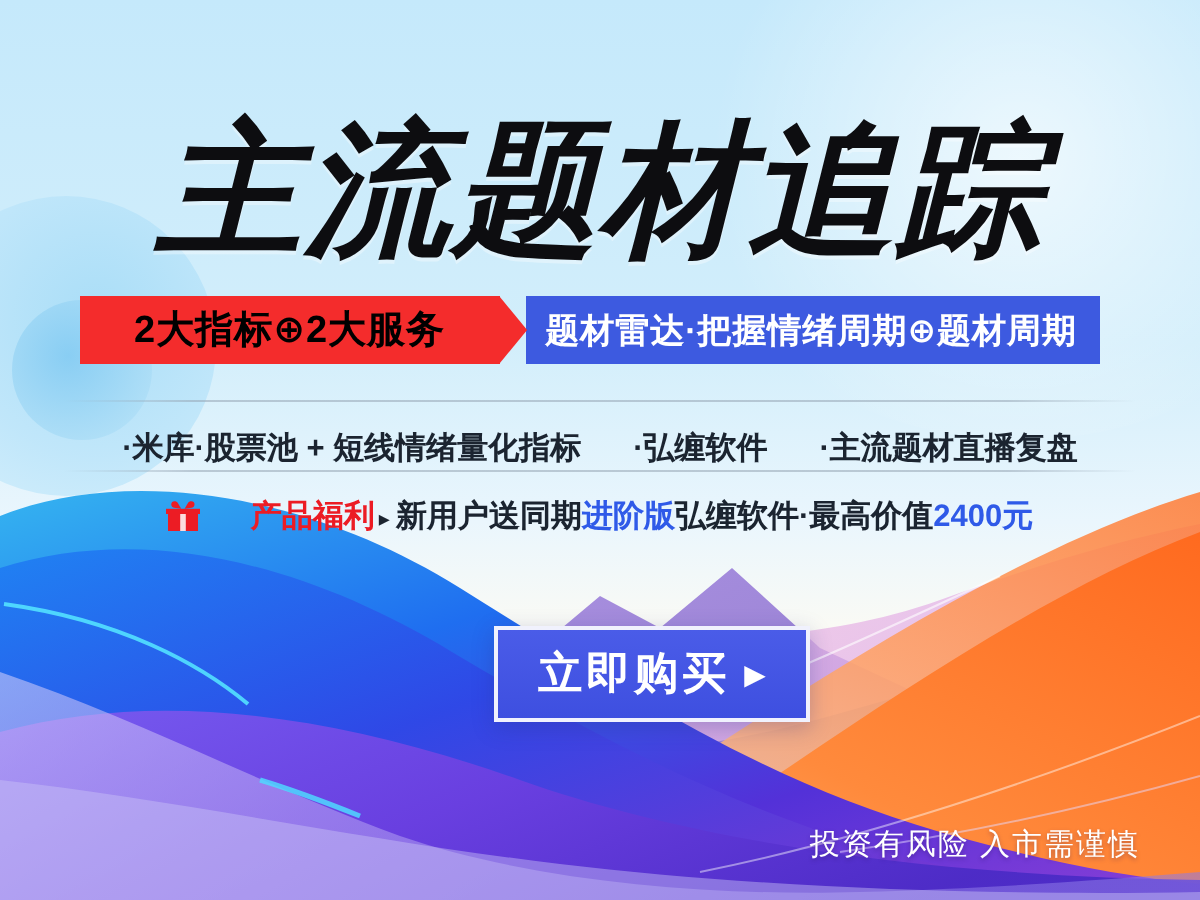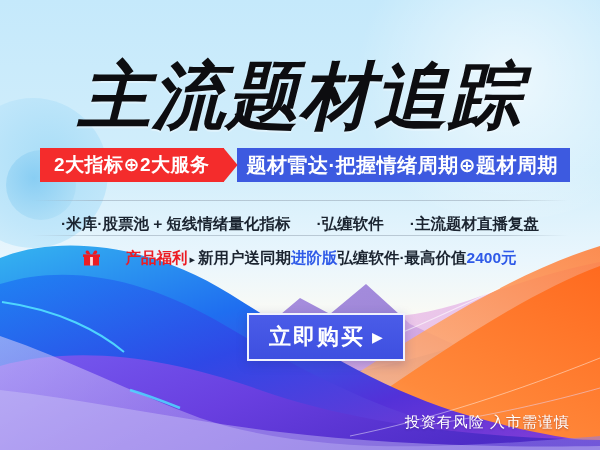--- a/index.html
+++ b/index.html
@@ -39,34 +39,34 @@
     font-weight:bold;font-style:italic;
     letter-spacing:1px;
     color:#0d0d10;
     white-space:nowrap;
     text-shadow:0 2px 0 rgba(255,255,255,.35);
   }
 
   
   .tagrow{position:absolute;left:40px;top:148px;height:34px;display:flex;align-items:stretch;}
   .tag-red{
-    background:#f42c2c;color:#ffffff;
+    background:#f42c2c;color:#000000;
     font-size:19px;font-weight:bold;
     display:flex;align-items:center;justify-content:center;
-    padding:0 14px;letter-spacing:.5px;
+    padding:0 27px;letter-spacing:.5px;
     position:relative;z-index:3;
   }
   .tag-arrow{
     width:14px;background:#f42c2c;position:relative;z-index:3;
     clip-path:polygon(0 0, 0 100%, 100% 50%);
     margin-right:-1px;
   }
   .tag-blue{
     background:#3d5ae0;color:#fff;
-    font-size:20px;font-weight:bold;
+    font-size:17px;font-weight:bold;
     display:flex;align-items:center;justify-content:center;
     padding:0 12px 0 10px;letter-spacing:.5px;
     position:relative;z-index:2;
   }
 
   
   .feat-wrap{position:absolute;left:32px;top:200px;width:536px;}
   .rule{height:1px;background:linear-gradient(90deg,rgba(150,165,180,0) 0%,rgba(150,165,180,.55) 12%,rgba(150,165,180,.55) 88%,rgba(150,165,180,0) 100%);}
   .feat-line{
     display:flex;align-items:flex-end;justify-content:center;

